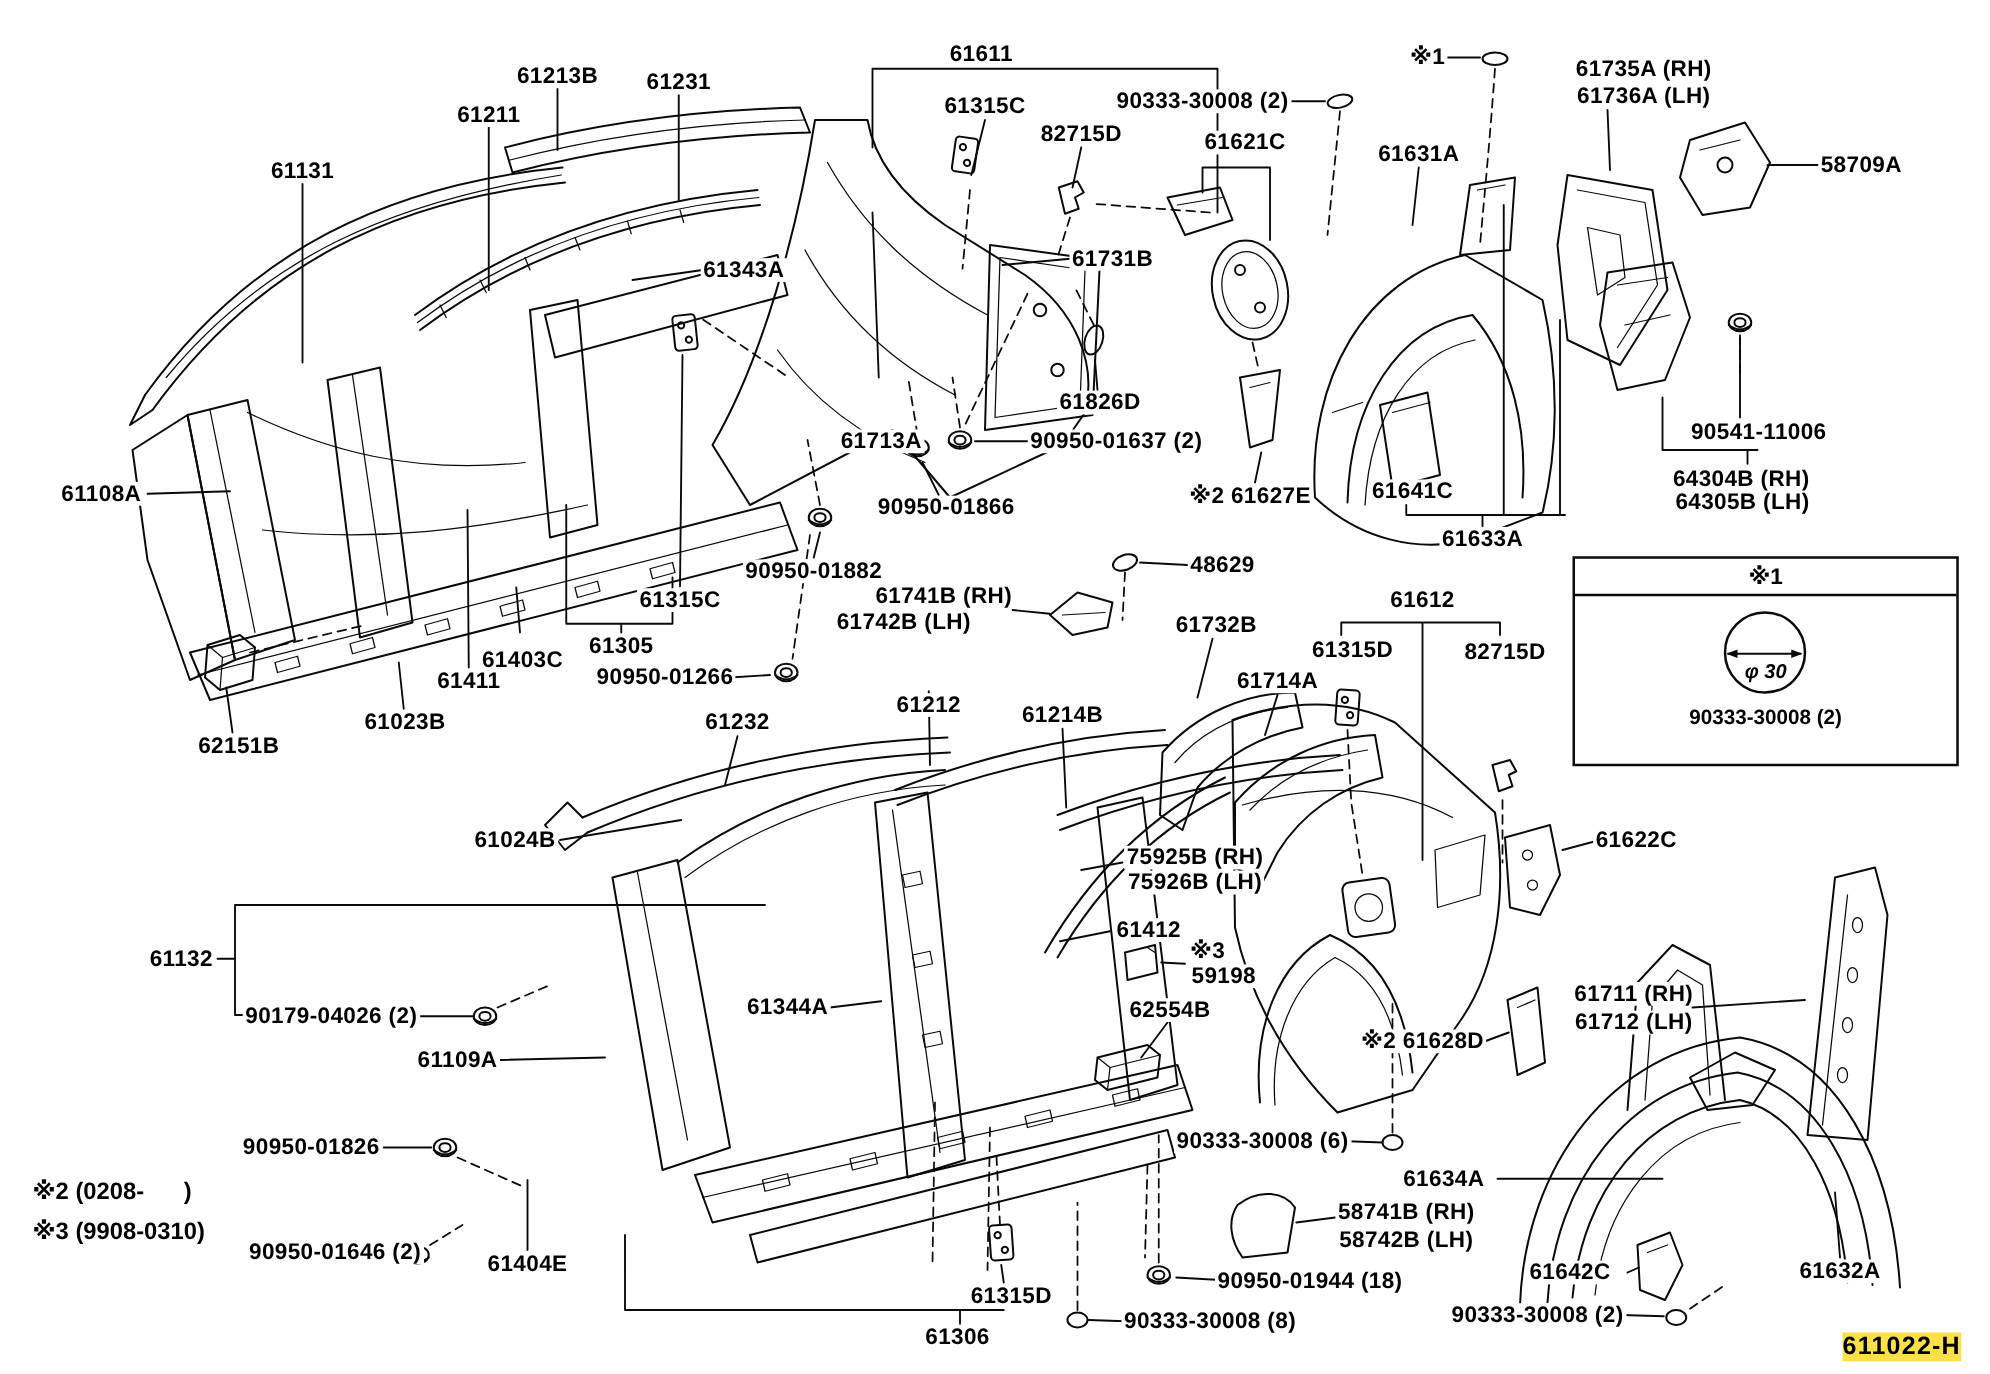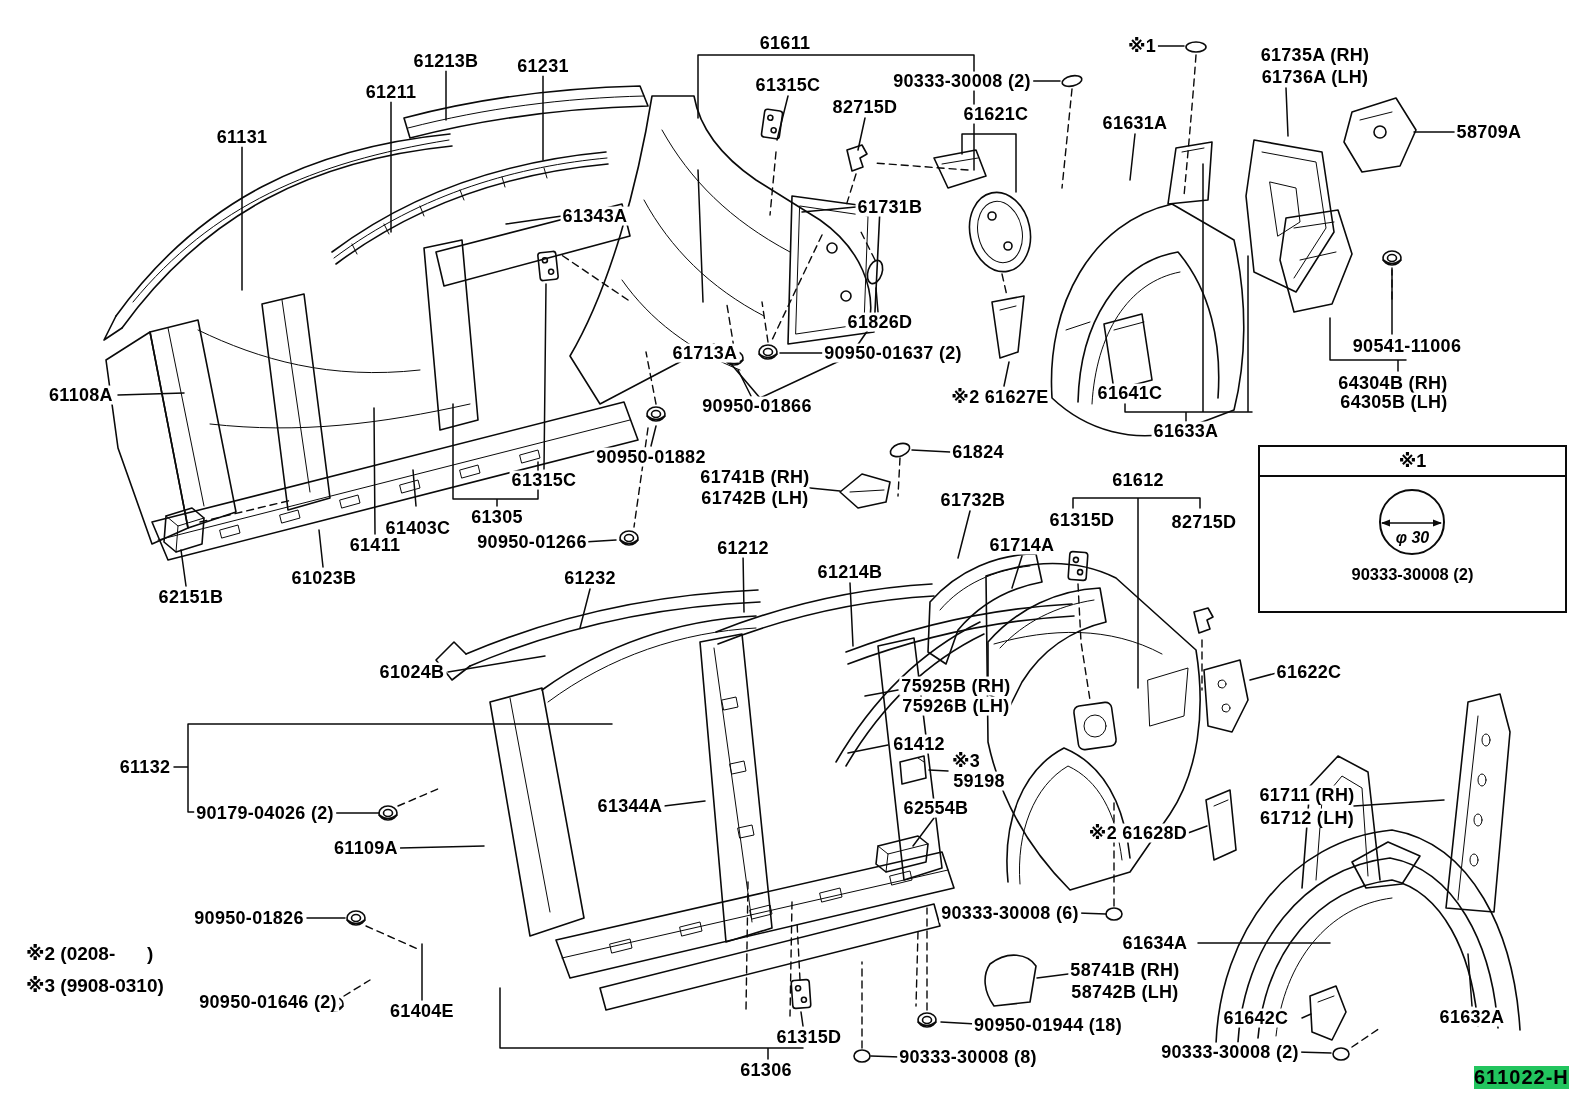--- a/index.html
+++ b/index.html
@@ -4,21 +4,21 @@
 <title>611022-H</title>
 <style>
   html,body{margin:0;padding:0;background:#fff;}
   #page{position:relative;width:1592px;height:1099px;background:#fff;overflow:hidden;
         font-family:"Liberation Sans","DejaVu Sans",sans-serif;color:#000;}
   #art{position:absolute;left:0;top:0;z-index:1;}
   #labels{position:absolute;left:0;top:0;width:100%;height:100%;z-index:3;pointer-events:none;}
   .part-label{position:absolute;transform:translate(-50%,-50%);font-weight:700;font-size:18px;
               letter-spacing:.3px;white-space:pre;background:#fff;padding:0 2px;line-height:1.05;}
   .note{position:absolute;font-weight:700;font-size:19px;white-space:pre;z-index:3;background:#fff;}
-  .diagram-code{position:absolute;font-weight:700;font-size:20px;letter-spacing:1px;z-index:3;background:#22c55e;}
+  .diagram-code{position:absolute;font-weight:700;font-size:20px;letter-spacing:1px;z-index:3;background:#fde047;}
   
   .legend{position:absolute;left:1258px;top:445px;width:309px;height:168px;border:2.5px solid #0a0a0a;
           background:#fff;z-index:2;box-sizing:border-box;}
   .legend-title{height:28px;border-bottom:2.5px solid #0a0a0a;display:flex;align-items:center;
                 justify-content:center;font-weight:700;font-size:18px;}
   .legend-body{display:flex;justify-content:space-around;align-items:flex-start;padding-top:12px;}
   .legend-item{display:flex;flex-direction:column;align-items:center;}
   .lg-circle{position:relative;width:66px;height:66px;border:2.5px solid #0a0a0a;border-radius:50%;
              box-sizing:border-box;}
   .lg-arrow{position:absolute;left:-2px;top:27px;width:65px;height:10px;}
@@ -313,27 +313,27 @@
       <div class="part-label" style="left: 1000px; top: 397px;">※2 61627E</div>
       <div class="part-label" style="left: 1130px; top: 393px;">61641C</div>
       <div class="part-label" style="left: 1186px; top: 431px;">61633A</div>
       <div class="part-label" style="left: 1407px; top: 346px;">90541-11006</div>
       <div class="part-label" style="left: 1393px; top: 383px;">64304B (RH)</div>
       <div class="part-label" style="left: 1394px; top: 402px;">64305B (LH)</div>
       <div class="part-label" style="left: 81px; top: 395px;">61108A</div>
       <div class="part-label" style="left: 651px; top: 457px;">90950-01882</div>
       <div class="part-label" style="left: 544px; top: 480px;">61315C</div>
       <div class="part-label" style="left: 755px; top: 477px;">61741B (RH)</div>
-      <div class="part-label" style="left: 755px; top: 498px;">61742B (LH)</div>
-      <div class="part-label" style="left: 978px; top: 452px;">61824</div>
+      <div class="part-label" style="left: 723px; top: 498px;">61742B (LH)</div>
+      <div class="part-label" style="left: 978px; top: 452px;">48629</div>
       <div class="part-label" style="left: 418px; top: 528px;">61403C</div>
       <div class="part-label" style="left: 497px; top: 517px;">61305</div>
       <div class="part-label" style="left: 375px; top: 545px;">61411</div>
       <div class="part-label" style="left: 532px; top: 542px;">90950-01266</div>
-      <div class="part-label" style="left: 743px; top: 548px;">61212</div>
+      <div class="part-label" style="left: 743px; top: 564px;">61212</div>
       <div class="part-label" style="left: 973px; top: 500px;">61732B</div>
       <div class="part-label" style="left: 1022px; top: 545px;">61714A</div>
       <div class="part-label" style="left: 1138px; top: 480px;">61612</div>
       <div class="part-label" style="left: 1082px; top: 520px;">61315D</div>
       <div class="part-label" style="left: 1204px; top: 522px;">82715D</div>
       <div class="part-label" style="left: 324px; top: 578px;">61023B</div>
       <div class="part-label" style="left: 191px; top: 597px;">62151B</div>
       <div class="part-label" style="left: 590px; top: 578px;">61232</div>
       <div class="part-label" style="left: 850px; top: 572px;">61214B</div>
       <div class="part-label" style="left: 412px; top: 672px;">61024B</div>

